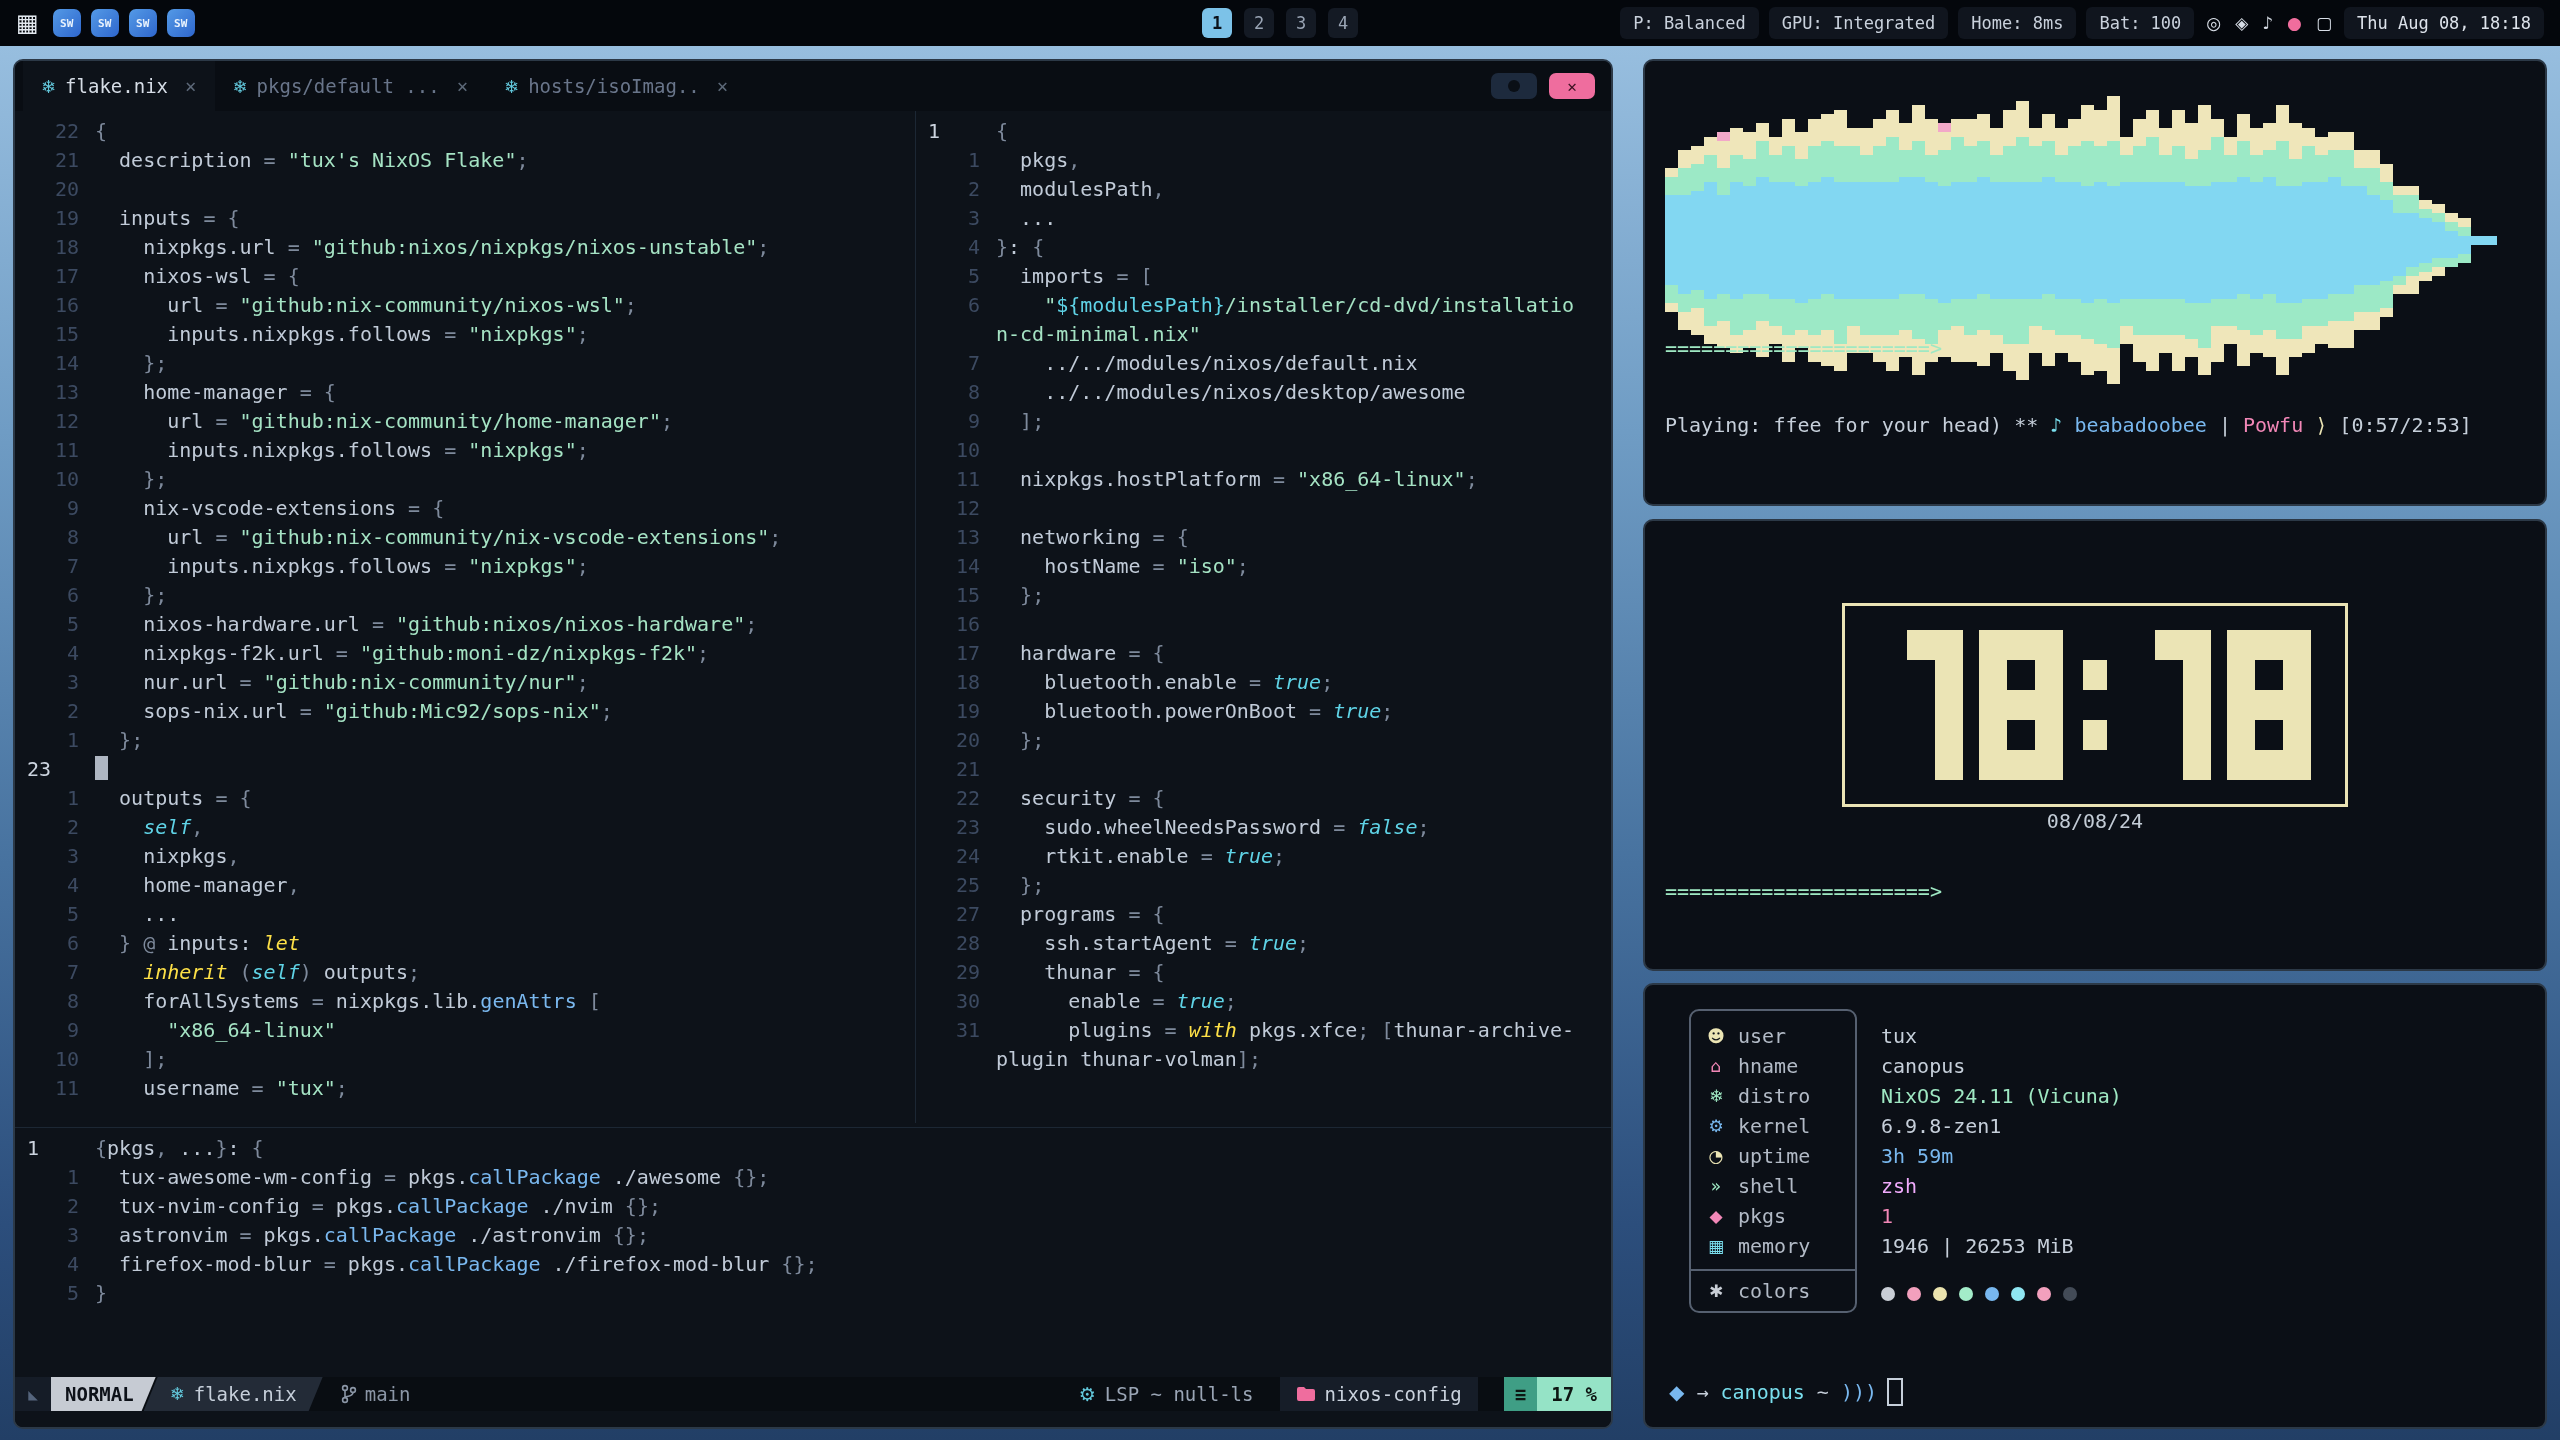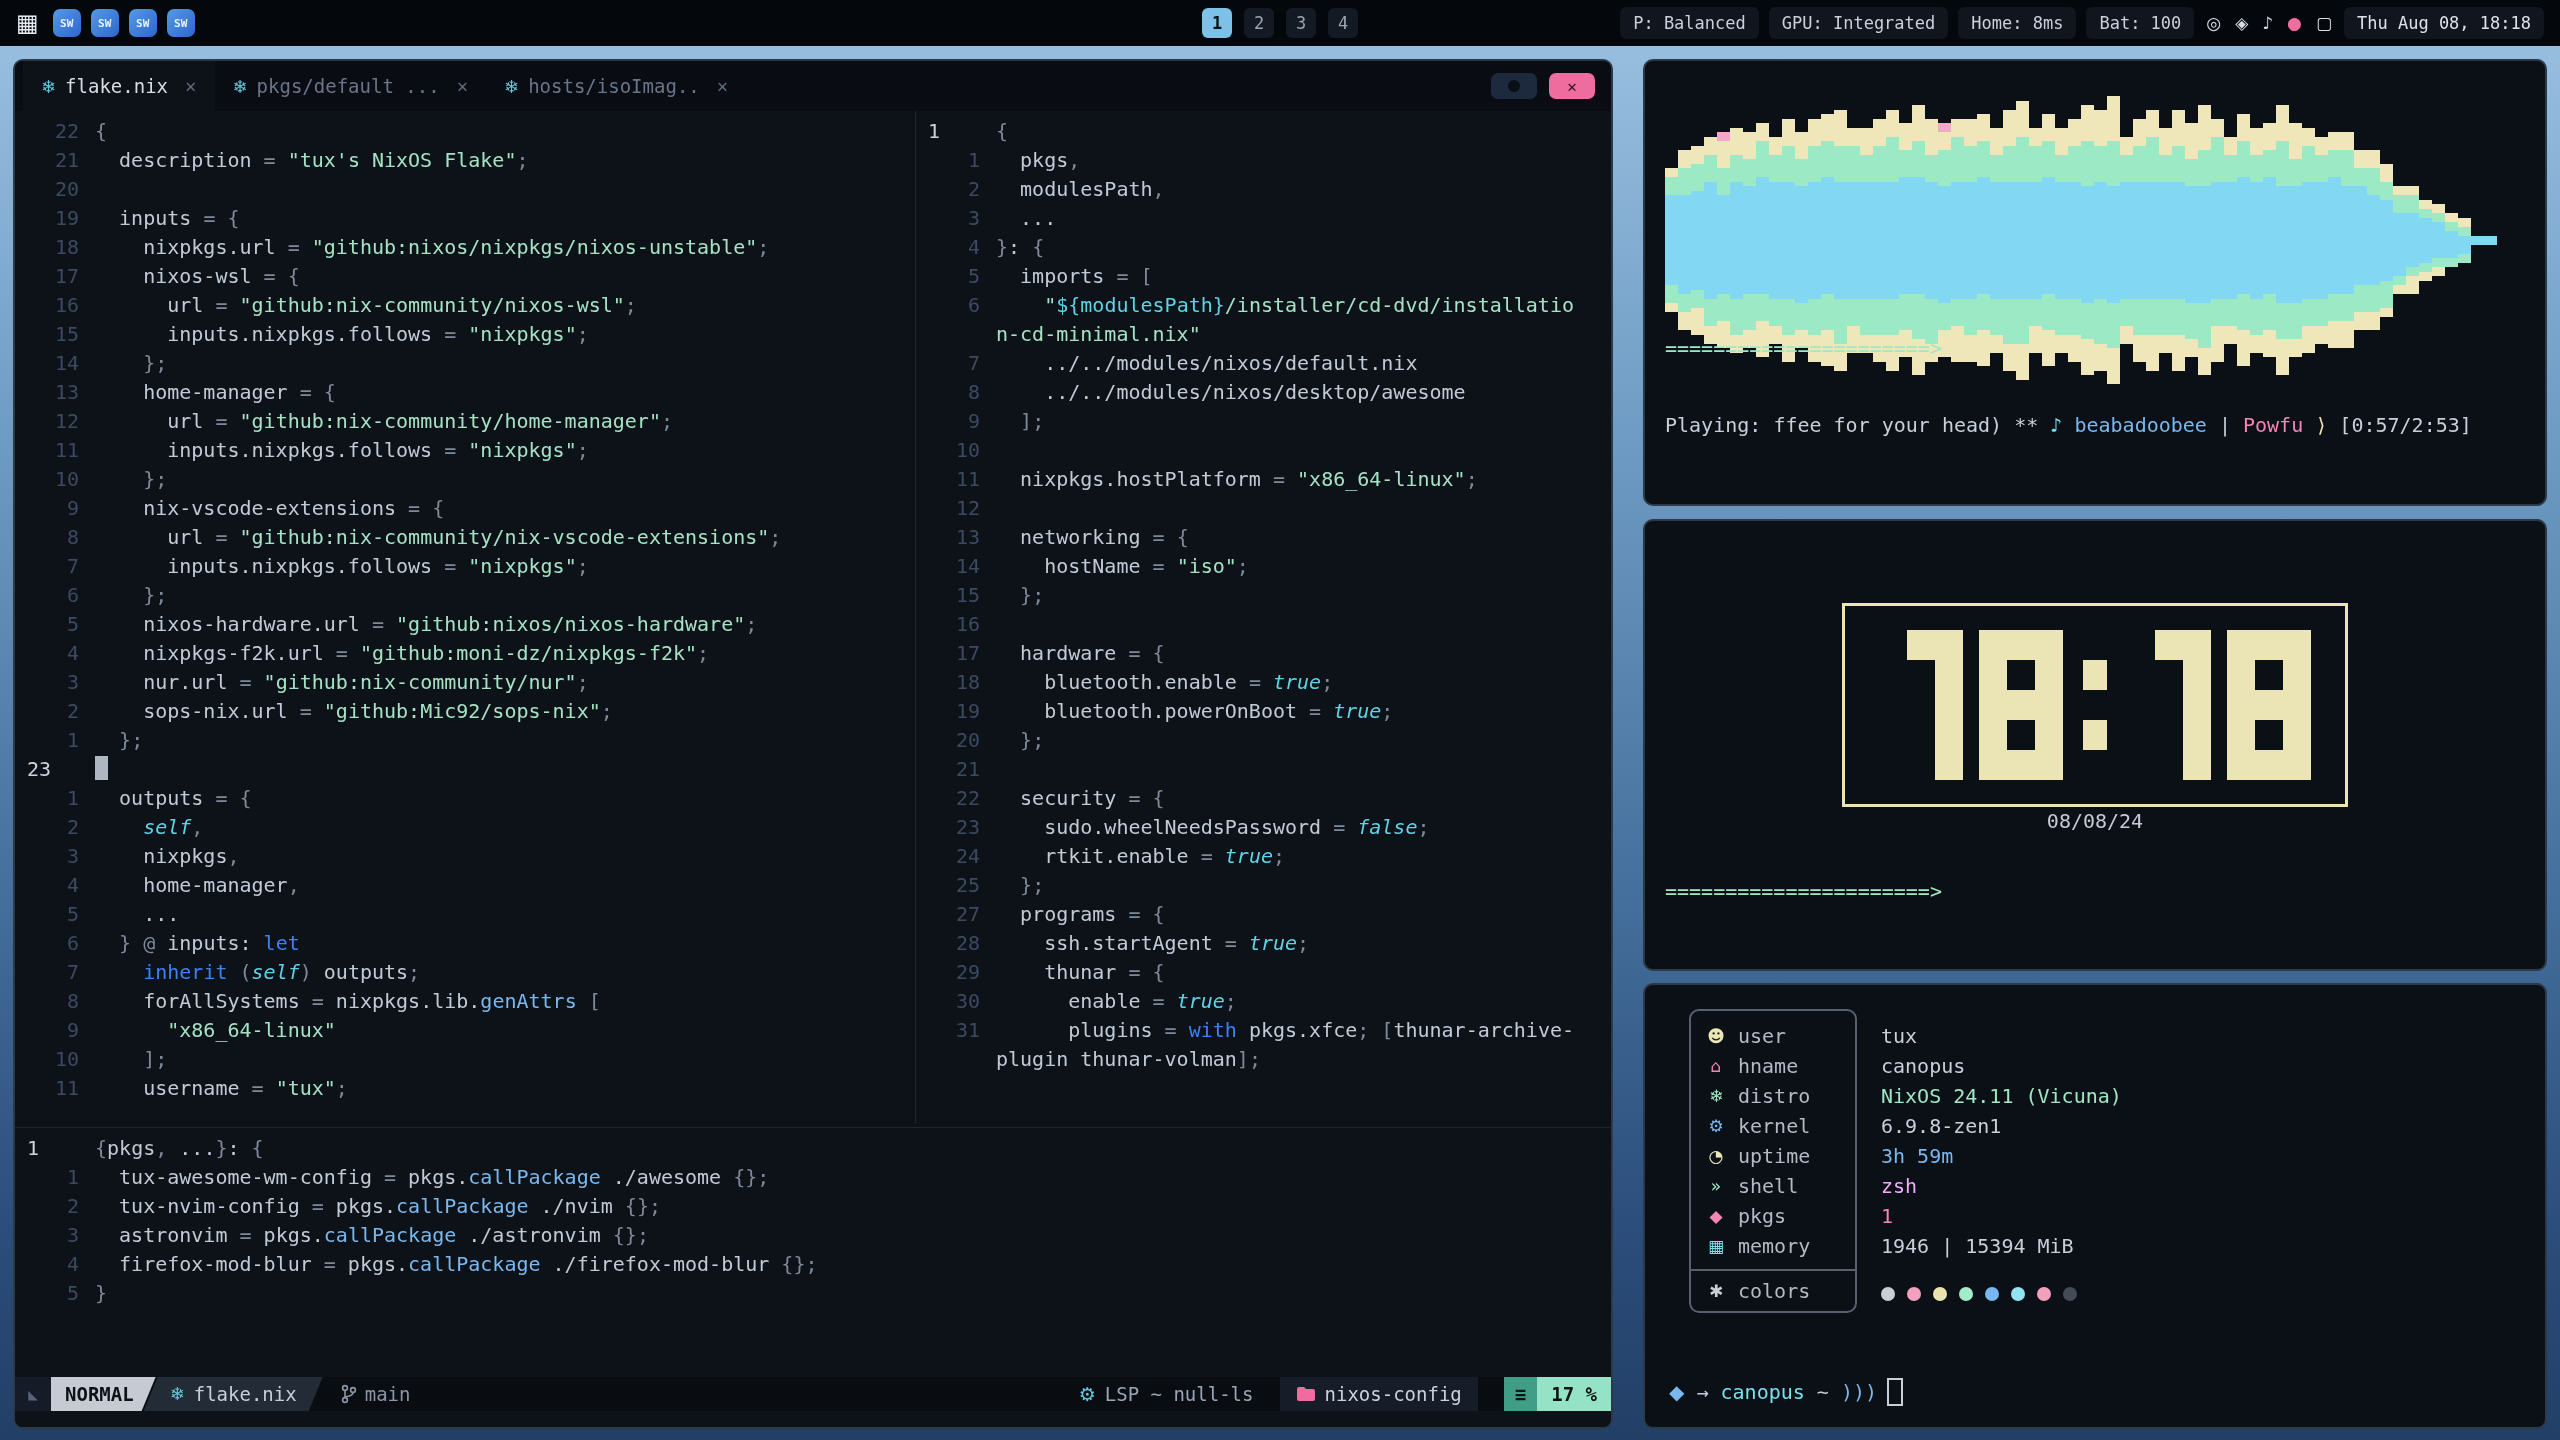--- a/index.html
+++ b/index.html
@@ -48,21 +48,21 @@
 
   .pane{position:absolute;font-size:20px;}
   .pane.left{left:0;top:50px;width:900px;height:1012px;padding-top:6px;box-sizing:border-box;overflow:hidden;}
   .pane.right{left:900px;top:50px;width:696px;height:1012px;border-left:1px solid #1c2734;padding-top:6px;box-sizing:border-box;overflow:hidden;}
   .pane.bottom{left:0;top:1066px;width:1596px;height:248px;border-top:1px solid #1c2734;padding-top:6px;box-sizing:border-box;overflow:hidden;}
   .cl{display:flex;height:29px;line-height:29px;white-space:pre;}
   .ln{flex:0 0 64px;width:64px;text-align:right;padding-right:16px;color:#3c4a61;box-sizing:content-box;}
   .ln.cur{color:#ccd4df;text-align:left;padding-left:12px;padding-right:0;width:68px;flex:0 0 68px;}
   .code{color:#c1cbd8;}
   .tok-str{color:#a5e3c4;}
-  .tok-kw{color:#3b82f6;}
+  .tok-kw{color:#fde047;font-style:italic;}
   .tok-b{color:#5fd3e6;font-style:italic;}
   .tok-p{color:#7e8a9c;}
   .tok-fn{color:#7ab8ef;}
   .tok-i{color:#5fd3e6;}
   .blockcursor{display:inline-block;width:13px;height:24px;background:#aeb6c2;vertical-align:-4px;}
 
   .statusline{position:absolute;left:0;right:0;top:1316px;height:34px;background:#090d12;display:flex;align-items:center;font-size:19px;}
   .sl-modeicon{width:36px;height:34px;background:#151c27;display:flex;align-items:center;justify-content:center;color:#55657d;font-size:16px;}
   .sl-mode{background:#c6cbd3;color:#0d1118;font-weight:bold;height:34px;line-height:34px;padding:0 22px 0 14px;
     clip-path:polygon(0 0,100% 0,calc(100% - 14px) 100%,0 100%);}
@@ -843,21 +843,21 @@
         <div class="frow colors"><span class="ficon" style="color: rgb(201, 206, 214);">✱</span><span class="flabel">colors</span></div>
       </div>
     <div class="fetchvals" id="fetchvals">
         <div class="fval" style="color: rgb(198, 207, 218);">tux</div>
         <div class="fval" style="color: rgb(198, 207, 218);">canopus</div>
         <div class="fval" style="color: rgb(159, 232, 195);">NixOS 24.11 (Vicuna)</div>
         <div class="fval" style="color: rgb(198, 207, 218);">6.9.8-zen1</div>
         <div class="fval" style="color: rgb(121, 184, 239);">3h 59m</div>
         <div class="fval" style="color: #f0abfc;">zsh</div>
         <div class="fval" style="color: rgb(242, 135, 183);">1</div>
-        <div class="fval" style="color: rgb(198, 207, 218);">1946 | 15394 MiB</div>
+        <div class="fval" style="color: rgb(198, 207, 218);">1946 | 26253 MiB</div>
       </div>
     <div class="fetchdots" id="fetchdots">
         <span class="fdot" style="background: rgb(201, 206, 214);"></span>
         <span class="fdot" style="background: rgb(242, 160, 189);"></span>
         <span class="fdot" style="background: rgb(235, 227, 174);"></span>
         <span class="fdot" style="background: rgb(163, 236, 201);"></span>
         <span class="fdot" style="background: rgb(120, 183, 239);"></span>
         <span class="fdot" style="background: rgb(143, 230, 242);"></span>
         <span class="fdot" style="background: rgb(242, 160, 189);"></span>
         <span class="fdot" style="background: rgb(67, 75, 87);"></span>

